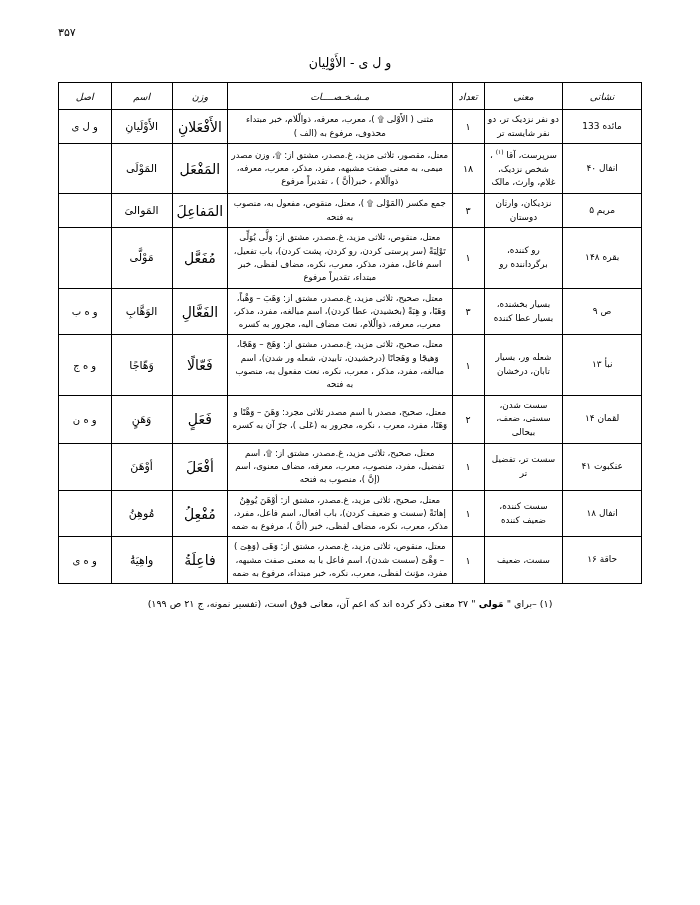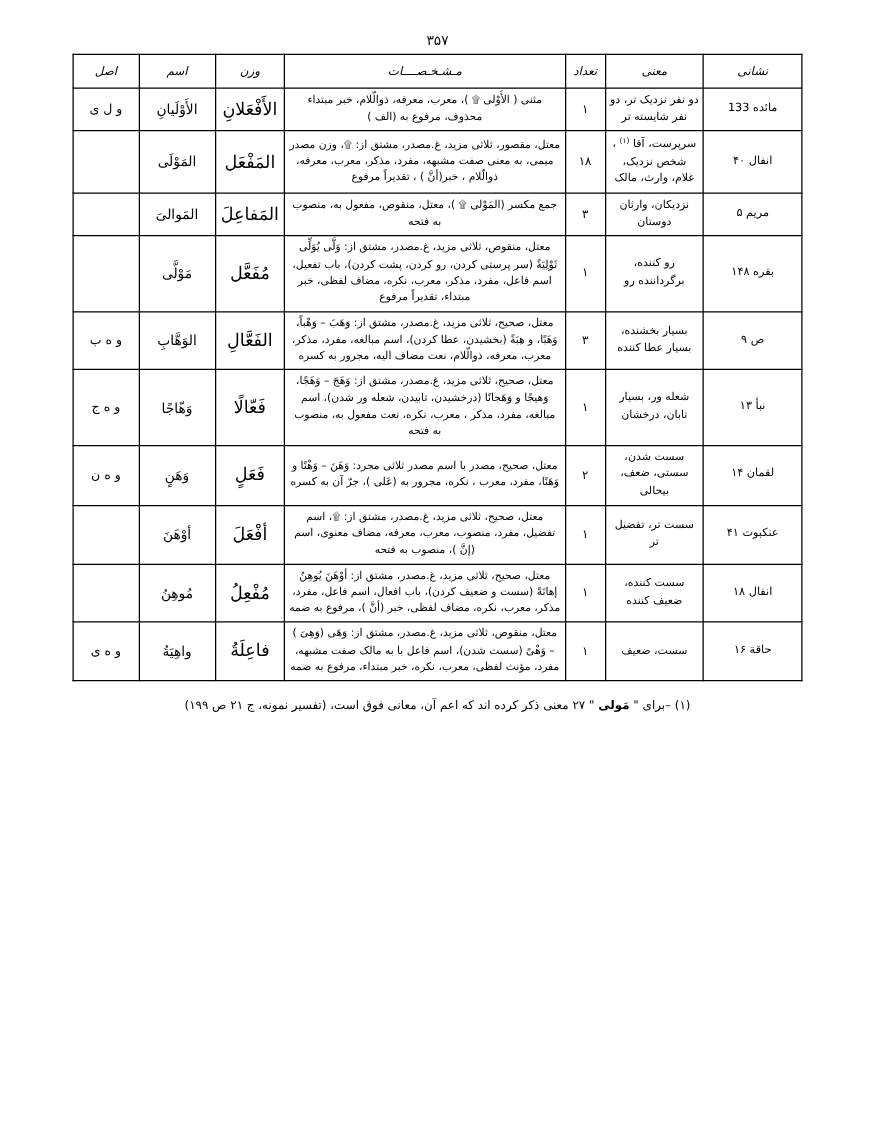--- a/index.html
+++ b/index.html
@@ -15,24 +15,24 @@
     direction: rtl;
   }
   .page {
     position: relative;
     width: 700px;
     height: 905px;
     box-sizing: border-box;
     padding: 26px 58px 10px 58px;
   }
   .page-number {
-    text-align: center;
+    text-align: left;
     font-size: 11px;
     letter-spacing: 1px;
-    margin-bottom: 4px;
+    margin-bottom: 16px;
   }
   .doc-title {
     text-align: center;
     font-size: 12.5px;
     margin-bottom: 12px;
     font-weight: normal;
   }
   table.main {
     width: 100%;
     border-collapse: collapse;
@@ -107,20 +107,21 @@
   .footnote b { font-weight: bold; }
   sup { font-size: 6px; vertical-align: super; }
 </style>
 </head>
 <body>
 
 <div class="page">
 
   <div class="page-number">۳۵۷</div>
 
+  <div class="doc-title">و ل ی - الأَوْلِیان</div>
 
   <table class="main">
     <colgroup>
       <col class="c-neshani">
       <col class="c-mani">
       <col class="c-tedad">
       <col class="c-mosh">
       <col class="c-vazn">
       <col class="c-esm">
       <col class="c-asl">
@@ -215,21 +216,21 @@
           <td class="tedad">۱</td>
           <td class="mosh">معتل، صحیح، ثلاثی مزید، غ.مصدر، مشتق از: أوْهَنَ یُوهِنُ إهانَةً (سست و ضعیف کردن)، باب افعال، اسم فاعل، مفرد، مذکر، معرب، نکره، مضاف لفظی، خبر (أنَّ )، مرفوع به ضمه</td>
           <td class="vazn">مُفْعِلُ</td>
           <td class="esm">مُوهِنُ</td>
           <td class="asl"></td>
         </tr>
         <tr>
           <td class="neshani">حاقة ۱۶</td>
           <td class="mani">سست، ضعیف</td>
           <td class="tedad">۱</td>
-          <td class="mosh">معتل، منقوص، ثلاثی مزید، غ.مصدر، مشتق از: وَهَی (وَهِیَ ) – وَهْیً (سست شدن)، اسم فاعل با به مالک صفت مشبهه، مفرد، مؤنث لفظی، معرب، نکره، خبر مبتداء، مرفوع به ضمه</td>
+          <td class="mosh">معتل، منقوص، ثلاثی مزید، غ.مصدر، مشتق از: وَهَی (وَهِیَ ) – وَهْیً (سست شدن)، اسم فاعل با به معنی صفت مشبهه، مفرد، مؤنث لفظی، معرب، نکره، خبر مبتداء، مرفوع به ضمه</td>
           <td class="vazn">فاعِلَةُ</td>
           <td class="esm">واهِیَةُ</td>
           <td class="asl">و ه ی</td>
         </tr>
       </tbody>
   </table>
 
   <div class="footnote">
     <span>(۱) –</span><span>برای " </span><b>مَولی</b><span> " ۲۷ معنی ذکر کرده اند که اعم آن، معانی فوق است، (تفسیر نمونه، ج ۲۱ ص ۱۹۹)</span>
   </div>

